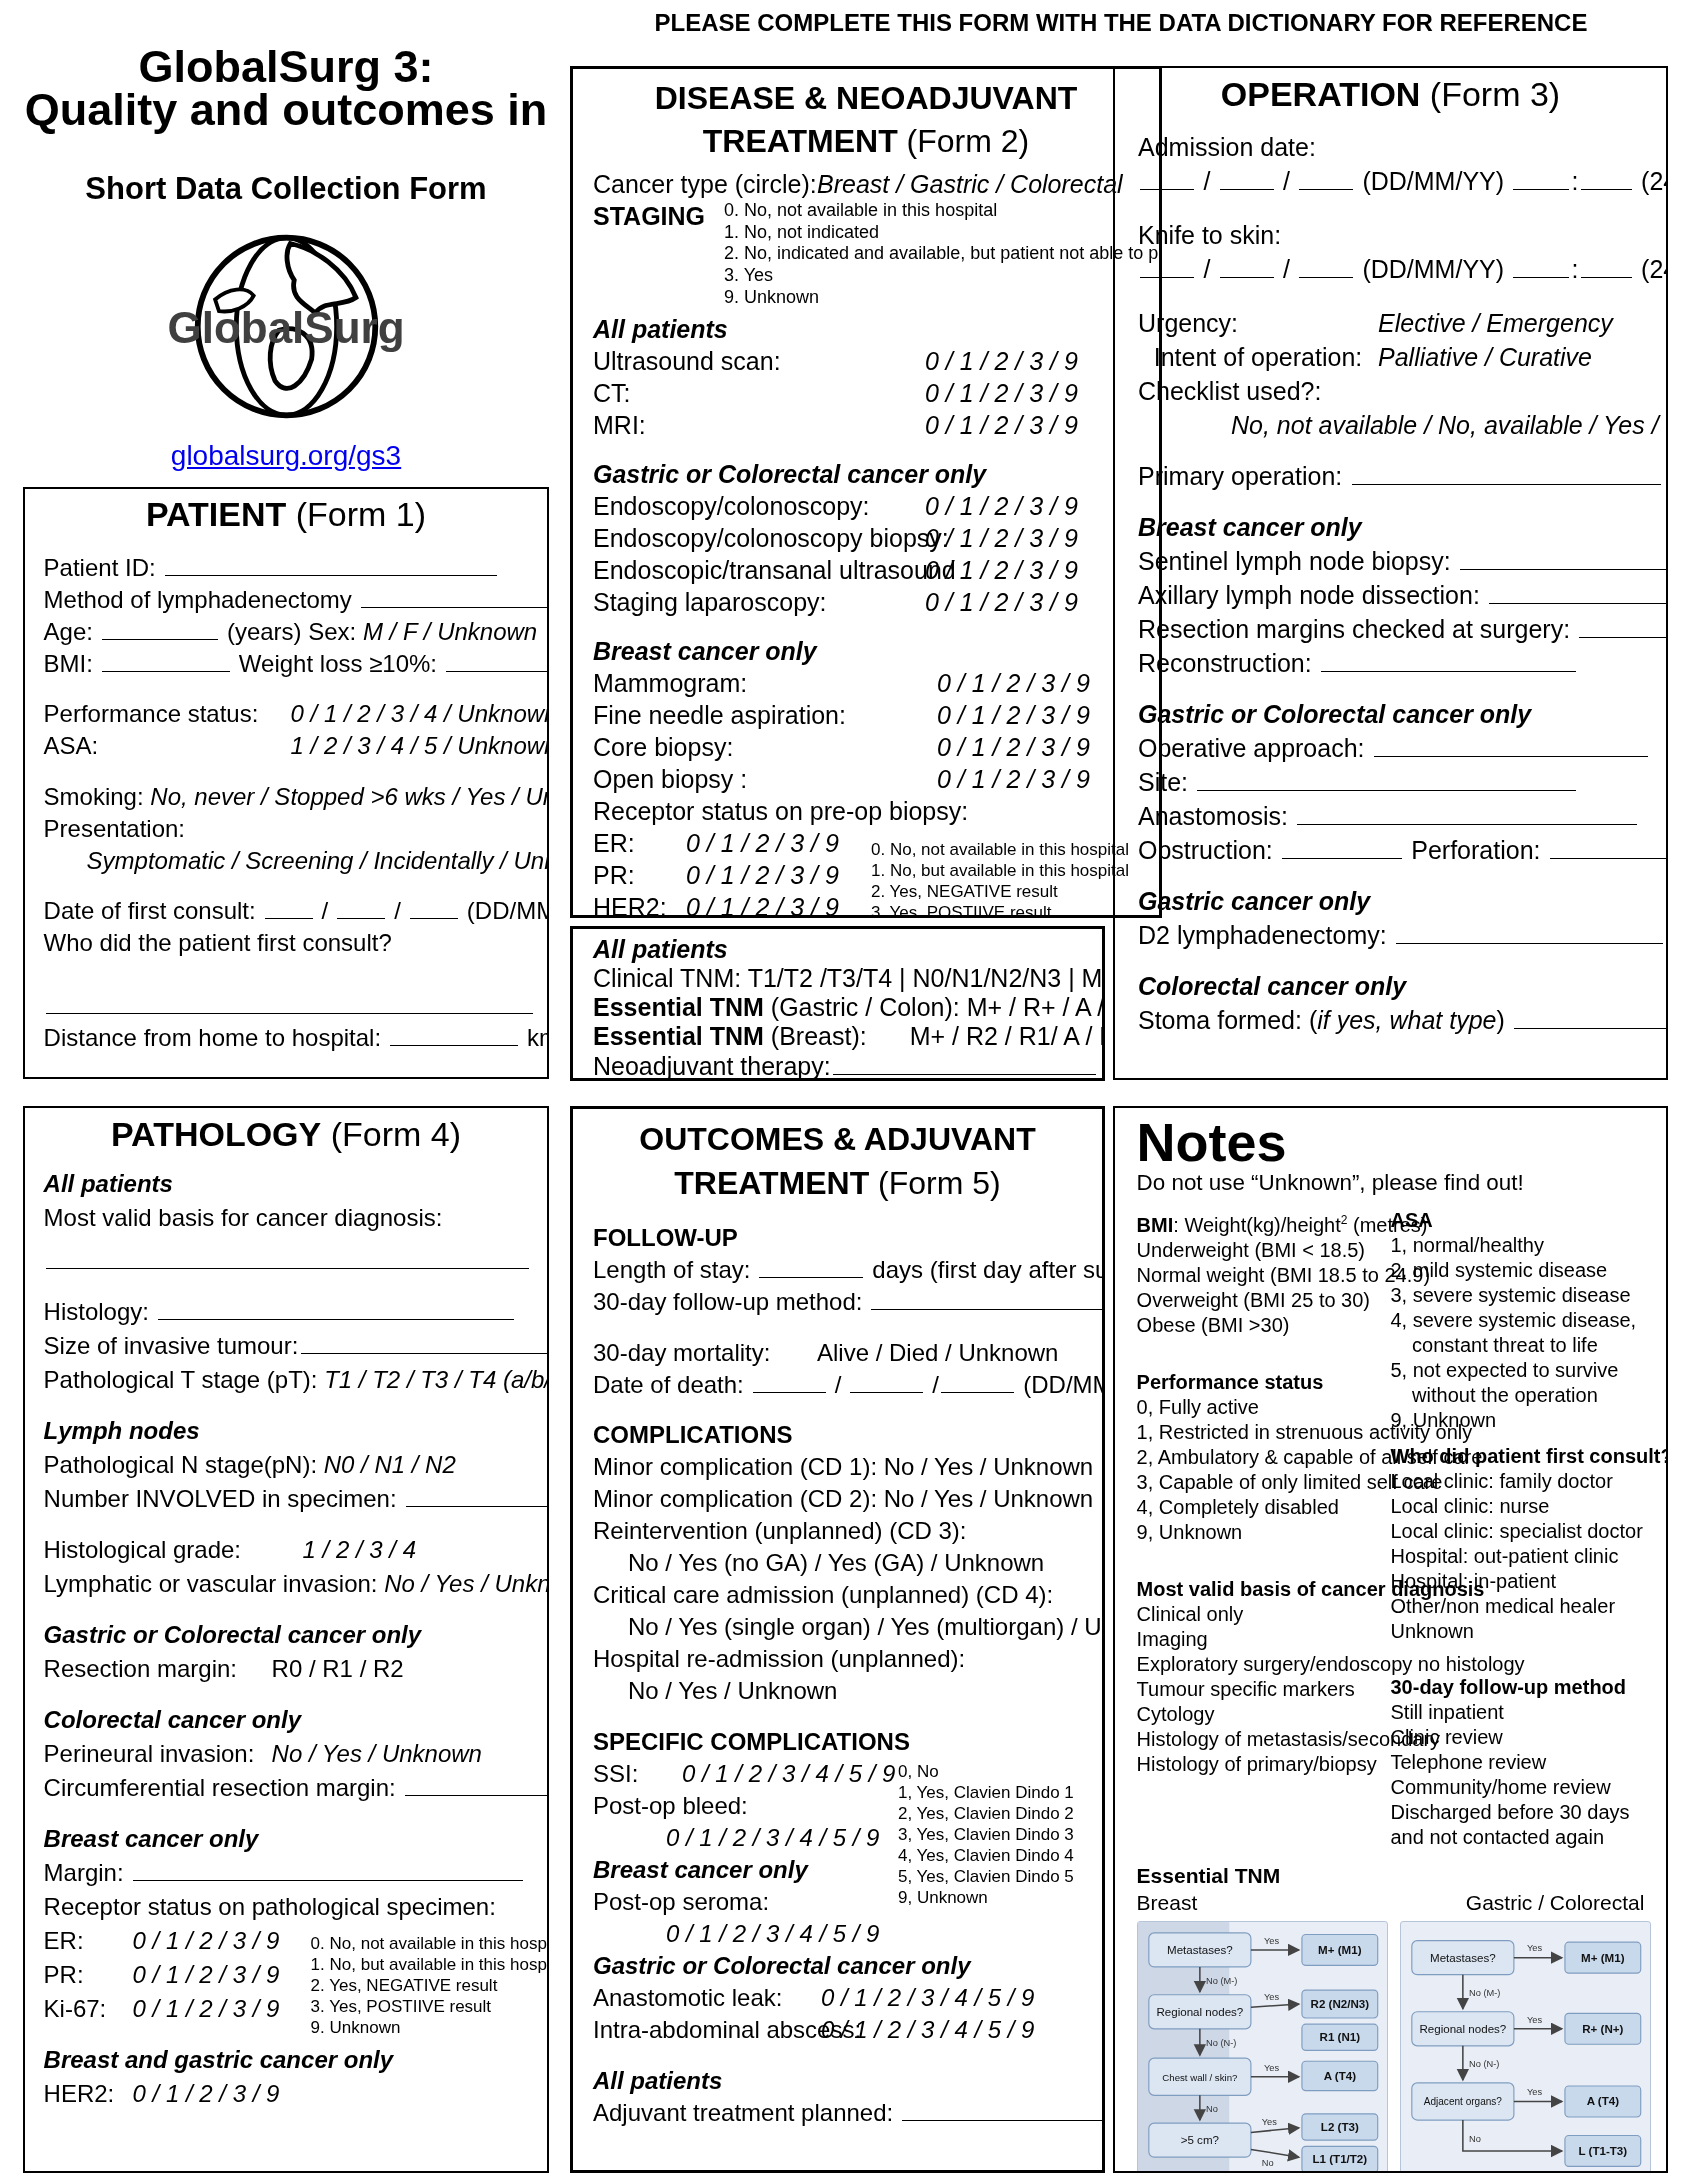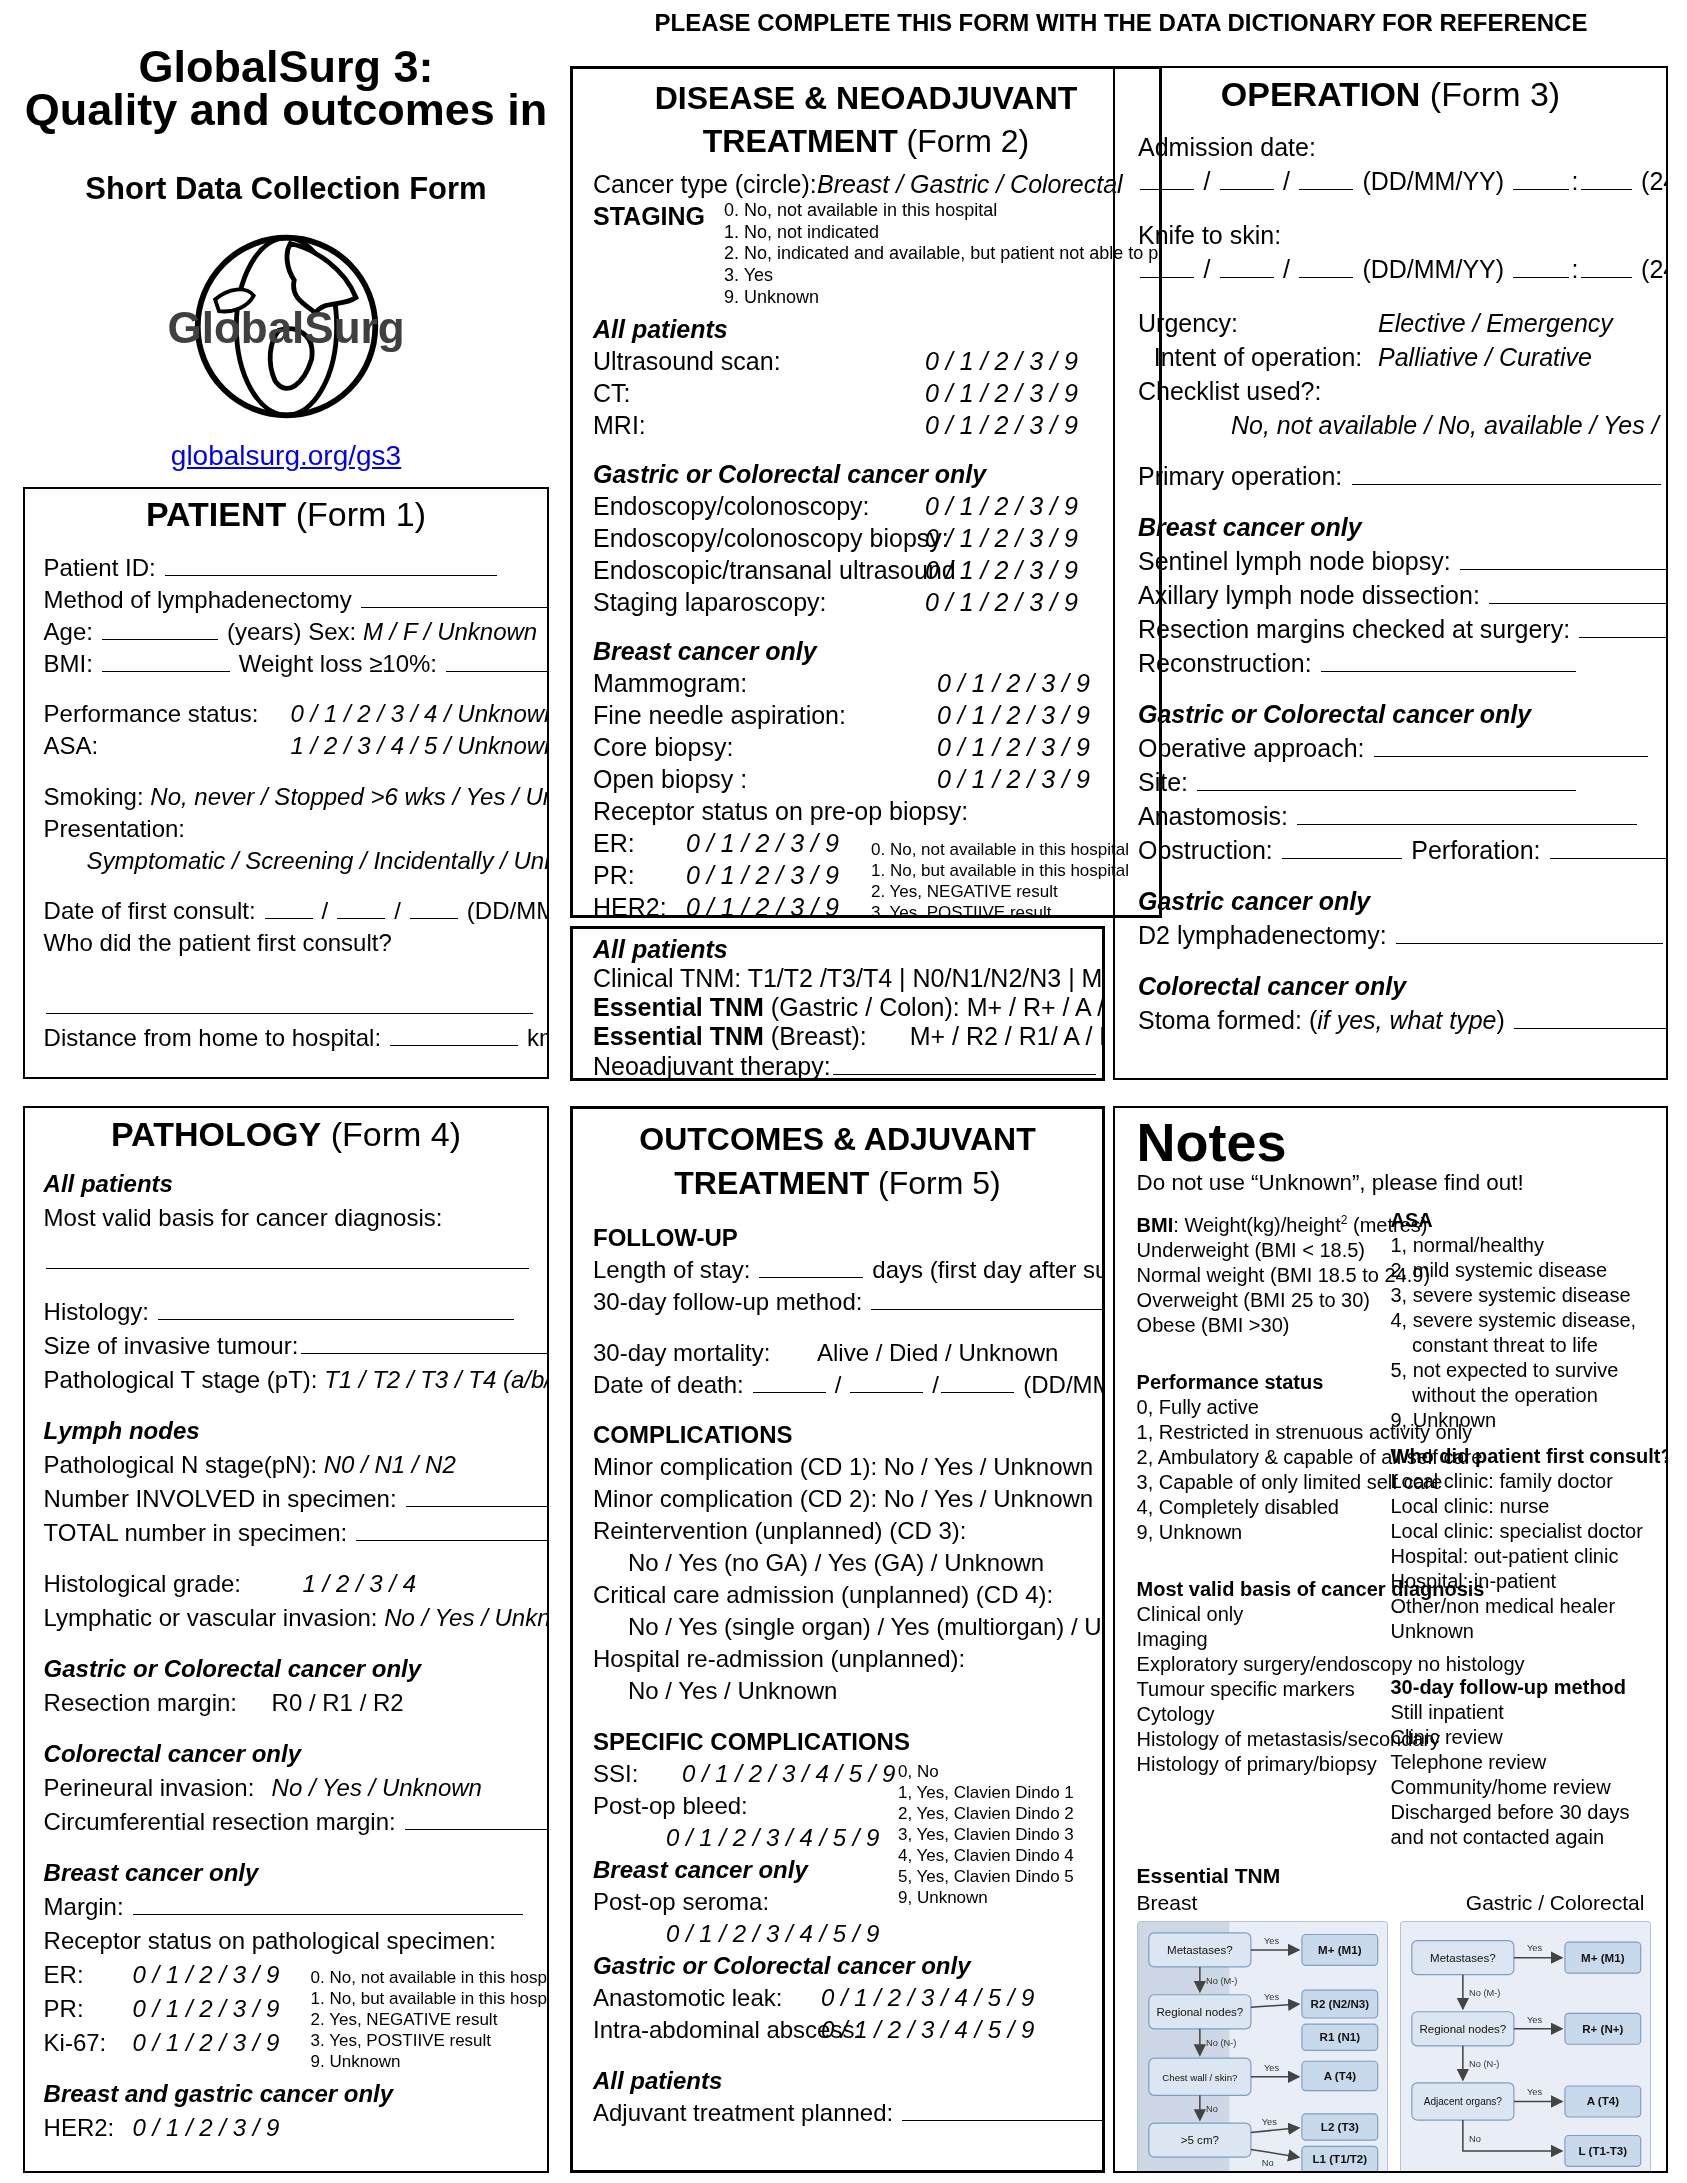--- a/index.html
+++ b/index.html
@@ -273,21 +273,20 @@
       <div style="height: 9.3px;"></div>
       <div class="row"><span class="blank" style="width: 483px;"></span></div>
       <div style="height: 17px;"></div>
       <div class="row"><span class="t">Histology: </span><span class="blank" style="width: 356px;"></span></div>
       <div class="row"><span class="t">Size of invasive tumour:</span><span class="blank" style="width: 259px;"></span></div>
       <div class="row"><span class="t">Pathological T stage (pT): </span><span class="i">T1 / T2 / T3 / T4 (a/b/c/d) / Tis</span></div>
       <div style="height: 17px;"></div>
       <div class="row"><span class="bi">Lymph nodes</span></div>
       <div class="row"><span class="t">Pathological N stage(pN): </span><span class="i">N0 / N1 / N2</span></div>
       <div class="row"><span class="t">Number INVOLVED in specimen: </span><span class="blank" style="width: 186px;"></span></div>
-      <div class="row"><span class="t">TOTAL number in specimen: </span><span class="blank" style="width: 205px;"></span></div>
       <div style="height: 17px;"></div>
       <div class="row lv">
         <div class="lab" style="width: 259px;"><span class="t">Histological grade:</span></div>
         <div class="val"><span class="i">1  /  2  /  3  /  4</span></div>
       </div>
       <div class="row"><span class="t">Lymphatic or vascular invasion:  </span><span class="i">No  /  Yes  /  Unknown</span></div>
       <div style="height: 17px;"></div>
       <div class="row"><span class="bi">Gastric or Colorectal cancer only</span></div>
       <div class="row lv">
         <div class="lab" style="width: 228px;"><span class="t">Resection margin:</span></div>

